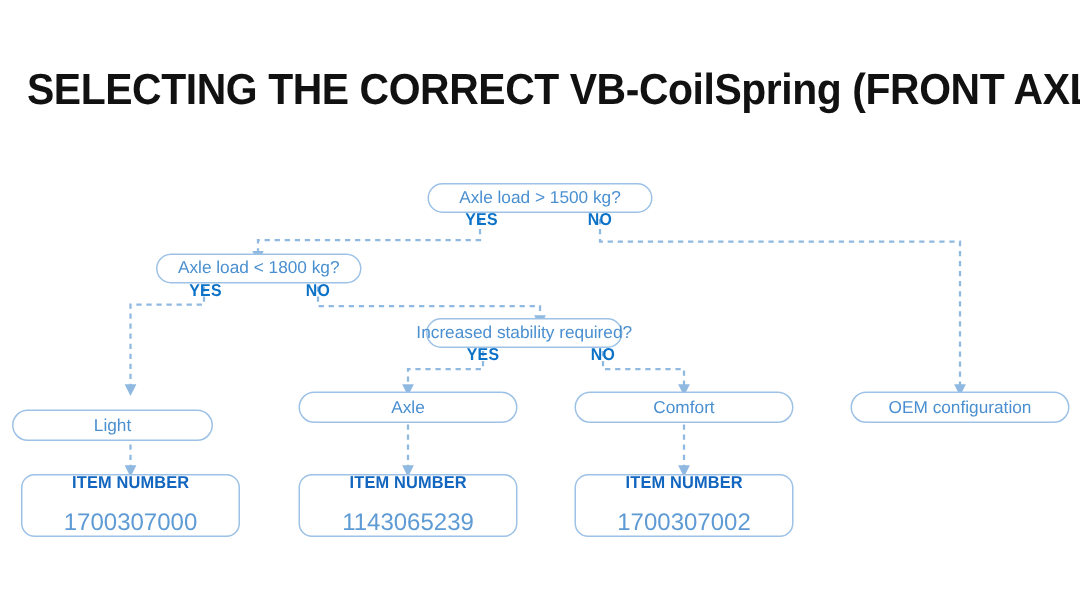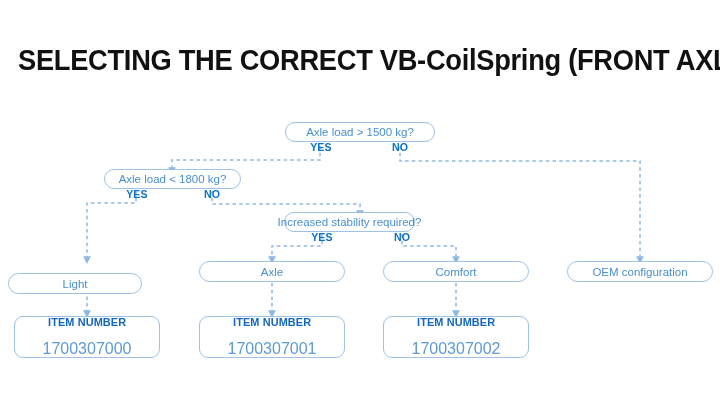--- a/index.html
+++ b/index.html
@@ -147,20 +147,20 @@
   <div class="node result" style="left:567px; top:261px; width:146px;">
     <span>OEM configuration</span>
   </div>
 
   <div class="node itembox" style="left:14px; top:316px; width:146px;">
     <span class="item-title">ITEM NUMBER</span>
     <span class="item-value">1700307000</span>
   </div>
   <div class="node itembox" style="left:199px; top:316px; width:146px;">
     <span class="item-title">ITEM NUMBER</span>
-    <span class="item-value">1700307001</span>
+    <span class="item-value">1143065239</span>
   </div>
   <div class="node itembox" style="left:383px; top:316px; width:146px;">
     <span class="item-title">ITEM NUMBER</span>
     <span class="item-value">1700307002</span>
   </div>
 
 </div>
 
 </body></html>

